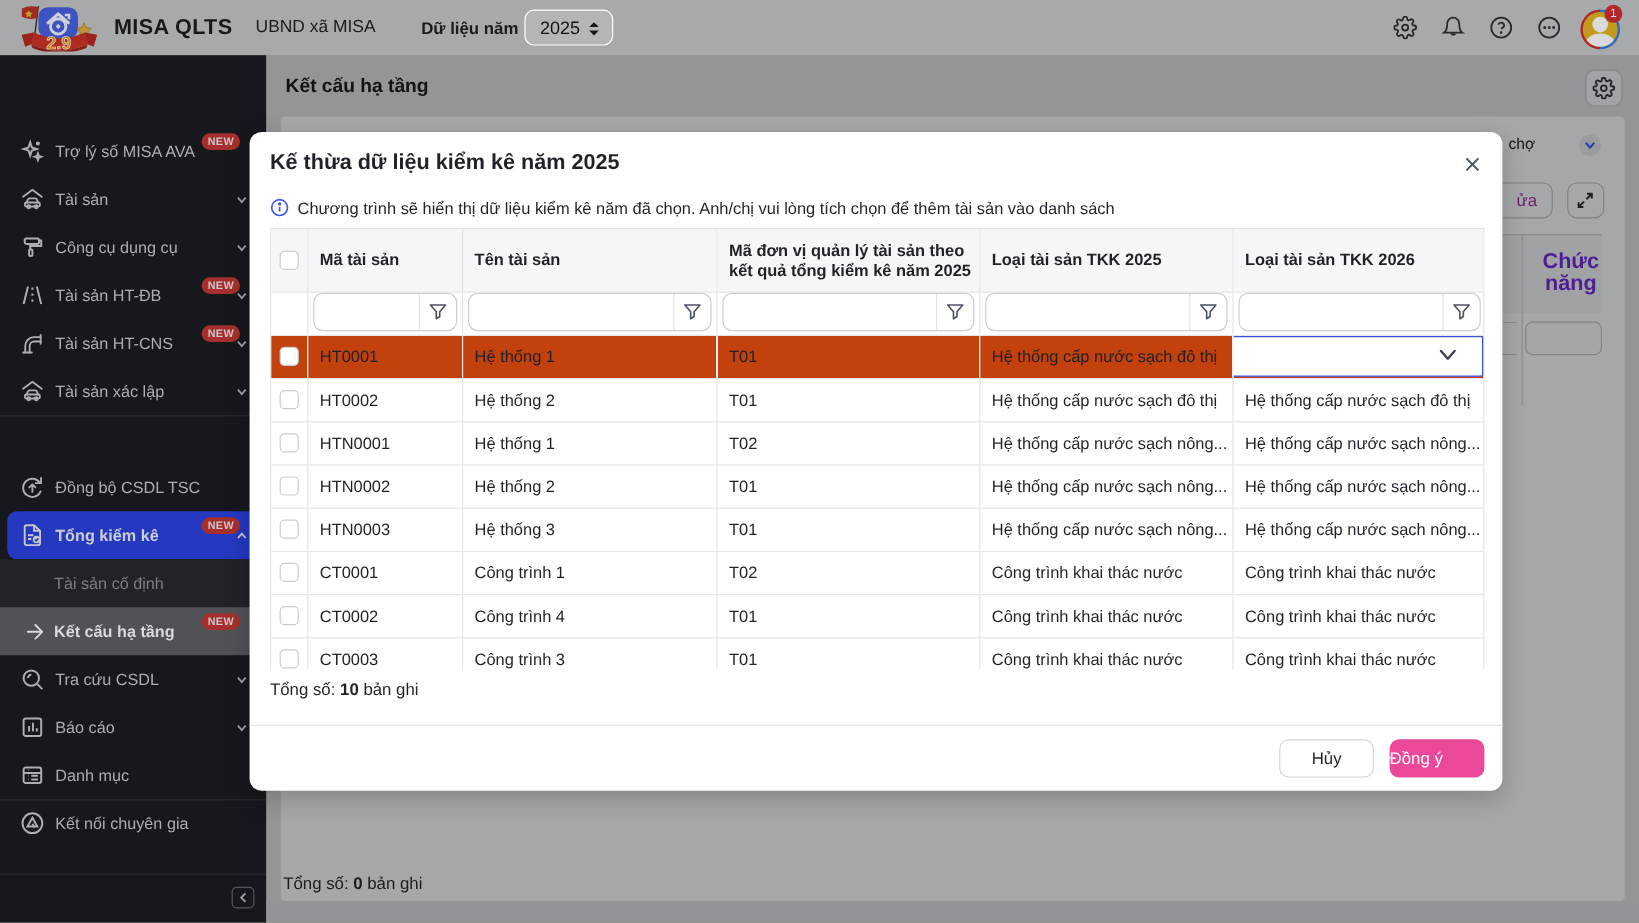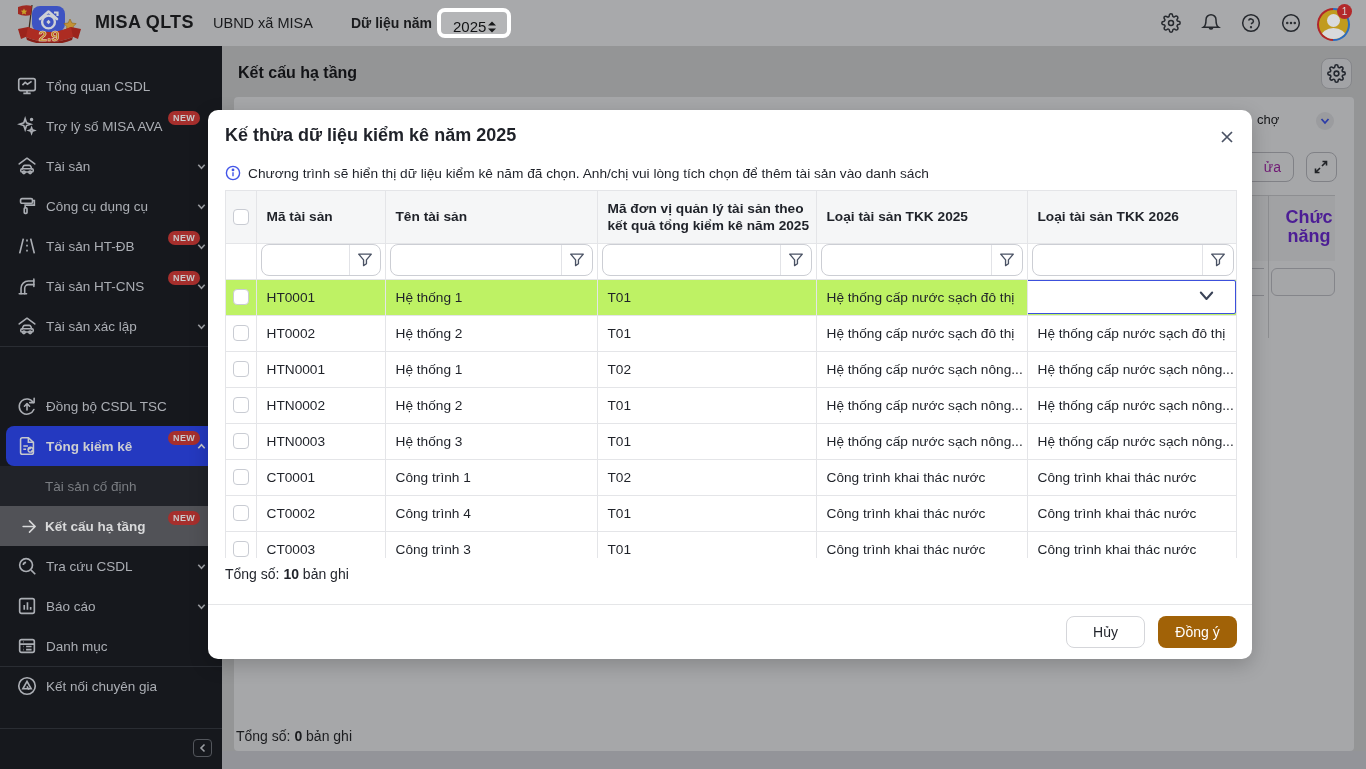--- a/index.html
+++ b/index.html
@@ -5,21 +5,21 @@
 * { margin:0; padding:0; box-sizing:border-box; }
 html,body { width:1366px; height:769px; overflow:hidden; font-family:"Liberation Sans",sans-serif; }
 body { position:relative; background:#949596; }
 
 
 .topbar { position:absolute; left:0; top:0; width:1366px; height:46px; background:#a8a9ab; }
 .logo { position:absolute; left:18px; top:3px; width:63px; height:40px; }
 .brand { position:absolute; left:95px; top:12px; font-size:18px; font-weight:bold; color:#17181a; letter-spacing:.3px; }
 .unit { position:absolute; left:213px; top:15px; font-size:14.5px; color:#1a1b1d; }
 .dlabel { position:absolute; left:351px; top:15px; font-size:14px; font-weight:bold; color:#1a1b1d; }
-.ysel { position:absolute; left:437px; top:8px; width:74px; height:30px; background:#b4b5b7; border:4px solid #ffffff; border-radius:8px; }
+.ysel { position:absolute; left:437px; top:8px; width:74px; height:30px; background:#b4b5b7; border:1px solid #ffffff; border-radius:8px; }
 .ysel .yt { position:absolute; left:12px; top:6px; font-size:15px; color:#121315; }
 .ysel svg { position:absolute; right:8px; top:7px; }
 .ticon { position:absolute; top:13px; }
 .avatar { position:absolute; left:1319px; top:10px; width:29px; height:29px; border-radius:50%; background:#c19b1e; overflow:hidden; }
 .avatar::before { content:""; position:absolute; left:8px; top:4px; width:13px; height:13px; border-radius:50%; background:#d9dadc; }
 .avatar::after { content:""; position:absolute; left:2px; top:18px; width:25px; height:18px; border-radius:50%; background:#d9dadc; }
 .avring { position:absolute; left:1317px; top:8px; width:33px; height:33px; border-radius:50%; background:linear-gradient(90deg,#b0262a 50%,#2c6cbe 50%); }
 .avbadge { position:absolute; left:1337px; top:4px; width:15px; height:15px; border-radius:50%; background:#b3282a; color:#d8d9da; font-size:10px; text-align:center; line-height:15px; }
 
 
@@ -64,31 +64,31 @@
 .minfo { position:absolute; left:17px; top:55px; font-size:13.7px; color:#1f2229; }
 .minfo .iico { display:inline-block; vertical-align:-3px; margin-right:7px; }
 
 .tbl { position:absolute; left:17px; top:80px; width:1012px; height:368px; overflow:hidden; border:1px solid #e4e5e8; border-bottom:none; }
 table.grid { border-collapse:collapse; width:1012px; table-layout:fixed; font-size:13.7px; color:#1f2229; }
 table.grid th, table.grid td { border-right:1px solid #e4e5e8; border-bottom:1px solid #e4e5e8; padding:0 10px; overflow:hidden; white-space:nowrap; text-align:left; vertical-align:middle; }
 table.grid th:last-child, table.grid td:last-child { border-right:none; }
 th.hdr { background:#f5f6f7; font-weight:bold; height:52px; line-height:17px; }
 tr.frow td { height:36px; vertical-align:top; padding-top:1px; }
 tr.drow td { height:36px; }
-tr.hl td { background:#bef264; }
+tr.hl td { background:#c2410c; }
 .cbx { width:16px; height:16px; border:1px solid #c9ccd3; border-radius:4px; background:#fff; margin:0 auto; }
 .finput { position:relative; height:32px; margin-top:0px; border:1px solid #ccced4; border-radius:8px; background:#fff; }
 .finput svg { position:absolute; right:6px; top:6px; }
 .fsep { position:absolute; right:30px; top:0; width:1px; height:30px; background:#e2e3e7; }
 .selbox { position:relative; height:34px; border:1.5px solid #3c50dc; border-radius:2px; background:#fff; }
 .selbox svg { position:absolute; right:21px; top:10px; }
 .mtotal { position:absolute; left:17px; top:456px; font-size:14px; color:#1f2229; }
 .mdiv { position:absolute; left:0; top:494px; width:1044px; border-top:1px solid #e5e6e8; }
 .btn-huy { position:absolute; left:858px; top:506px; width:79px; height:32px; border:1px solid #d5d6da; border-radius:8px; background:#fff; font-size:14px; color:#1f2229; text-align:center; line-height:30px; }
-.btn-ok { position:absolute; left:950px; top:506px; width:79px; height:32px; border-radius:8px; background:#a16207; font-size:14px; color:#fff; text-align:center; line-height:32px; }
+.btn-ok { position:absolute; left:950px; top:506px; width:79px; height:32px; border-radius:8px; background:#ec4899; font-size:14px; color:#fff; line-height:32px; }
 </style>
 </head>
 <body>
 
 <div class="topbar">
   <svg class="logo" viewBox="0 0 63 40">
     <path d="M14 2 L11 26" stroke="#3a2d20" stroke-width="1.2" fill="none"></path>
     <path d="M0 4 Q7 1 14 3 L13 12 Q6 14 0 11 Z" fill="#a02a22"></path>
     <path d="M6 5.5 l1 2 2.2.3-1.6 1.5.4 2.2-2-1-2 1 .4-2.2L2.8 7.8 5 7.5z" fill="#c8a028"></path>
     <rect x="14" y="3" width="33" height="26" rx="8" fill="#3d53c2"></rect>
@@ -130,28 +130,20 @@
       <circle cx="7.5" cy="12" r="0.6" fill="#26292e"></circle>
       <circle cx="12" cy="12" r="0.6" fill="#26292e"></circle>
       <circle cx="16.5" cy="12" r="0.6" fill="#26292e"></circle>
     </svg>
   <div class="avring"></div>
   <div class="avatar"></div>
   <div class="avbadge">1</div>
 </div>
 
 <div class="sidebar">
-  <div class="mi" style="top:20px">
-    <svg class="ic" width="22" height="22" viewBox="0 0 24 24" fill="none" stroke="#abaeb4" stroke-width="1.8">
-        <rect x="3" y="4" width="18" height="13" rx="2"></rect>
-        <path d="M7 11l3-3 2.5 2L17 7"></path>
-        <path d="M12 17v3M8 20h8"></path>
-      </svg>
-    <span class="lbl">Tổng quan CSDL</span>
-  </div>
   <div class="mi" style="top:60px">
     <svg class="ic" width="22" height="22" viewBox="0 0 24 24" fill="none" stroke="#abaeb4" stroke-width="1.8">
         <path d="M10 4l1.5 4.5L16 10l-4.5 1.5L10 16l-1.5-4.5L4 10l4.5-1.5z"></path>
         <path d="M17 14l.8 2.2L20 17l-2.2.8L17 20l-.8-2.2L14 17l2.2-.8z"></path>
         <circle cx="17" cy="5" r="1"></circle>
       </svg>
     <span class="lbl">Trợ lý số MISA AVA</span>
     <span class="badge">NEW</span>
   </div>
   <div class="mi" style="top:100px">

